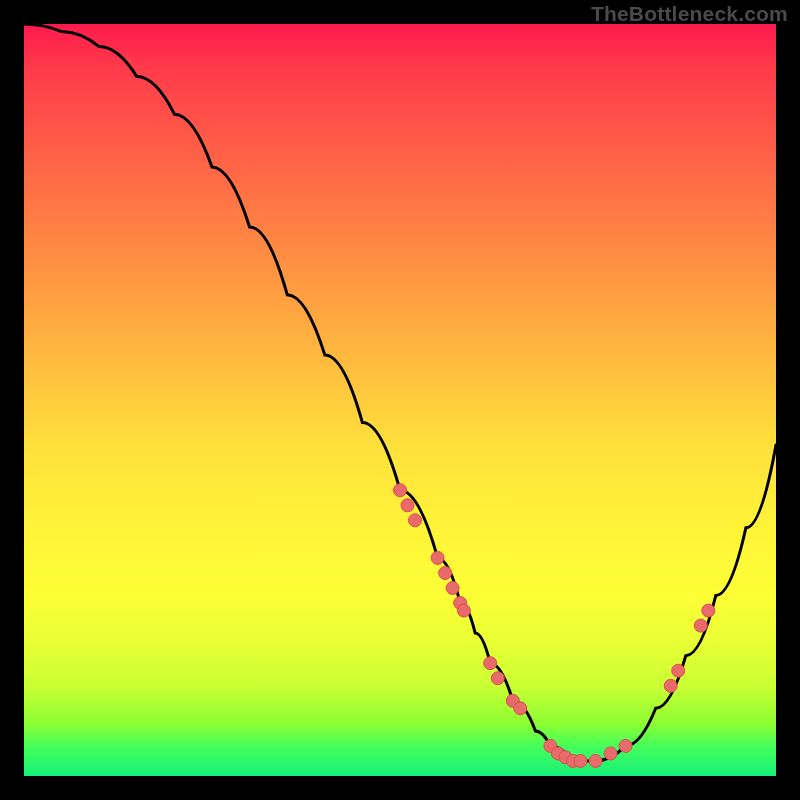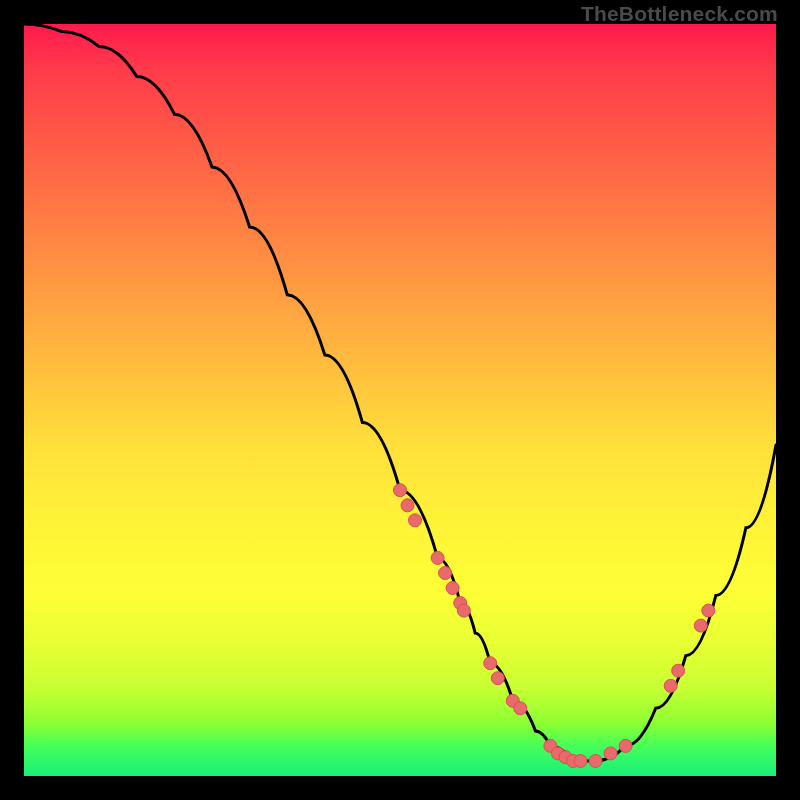--- a/index.html
+++ b/index.html
@@ -48,21 +48,21 @@
     position: absolute;
     left: 0;
     top: 0;
     width: 752px;
     height: 752px;
     pointer-events: none;
   }
   .watermark {
     position: absolute;
     top: 2px;
-    right: 22px;
+    right: 12px;
     color: #4a4a4a;
     font-size: 21px;
     font-weight: 600;
     letter-spacing: 0.2px;
   }
 </style>
 </head>
 <body>
 
 <div class="frame">

